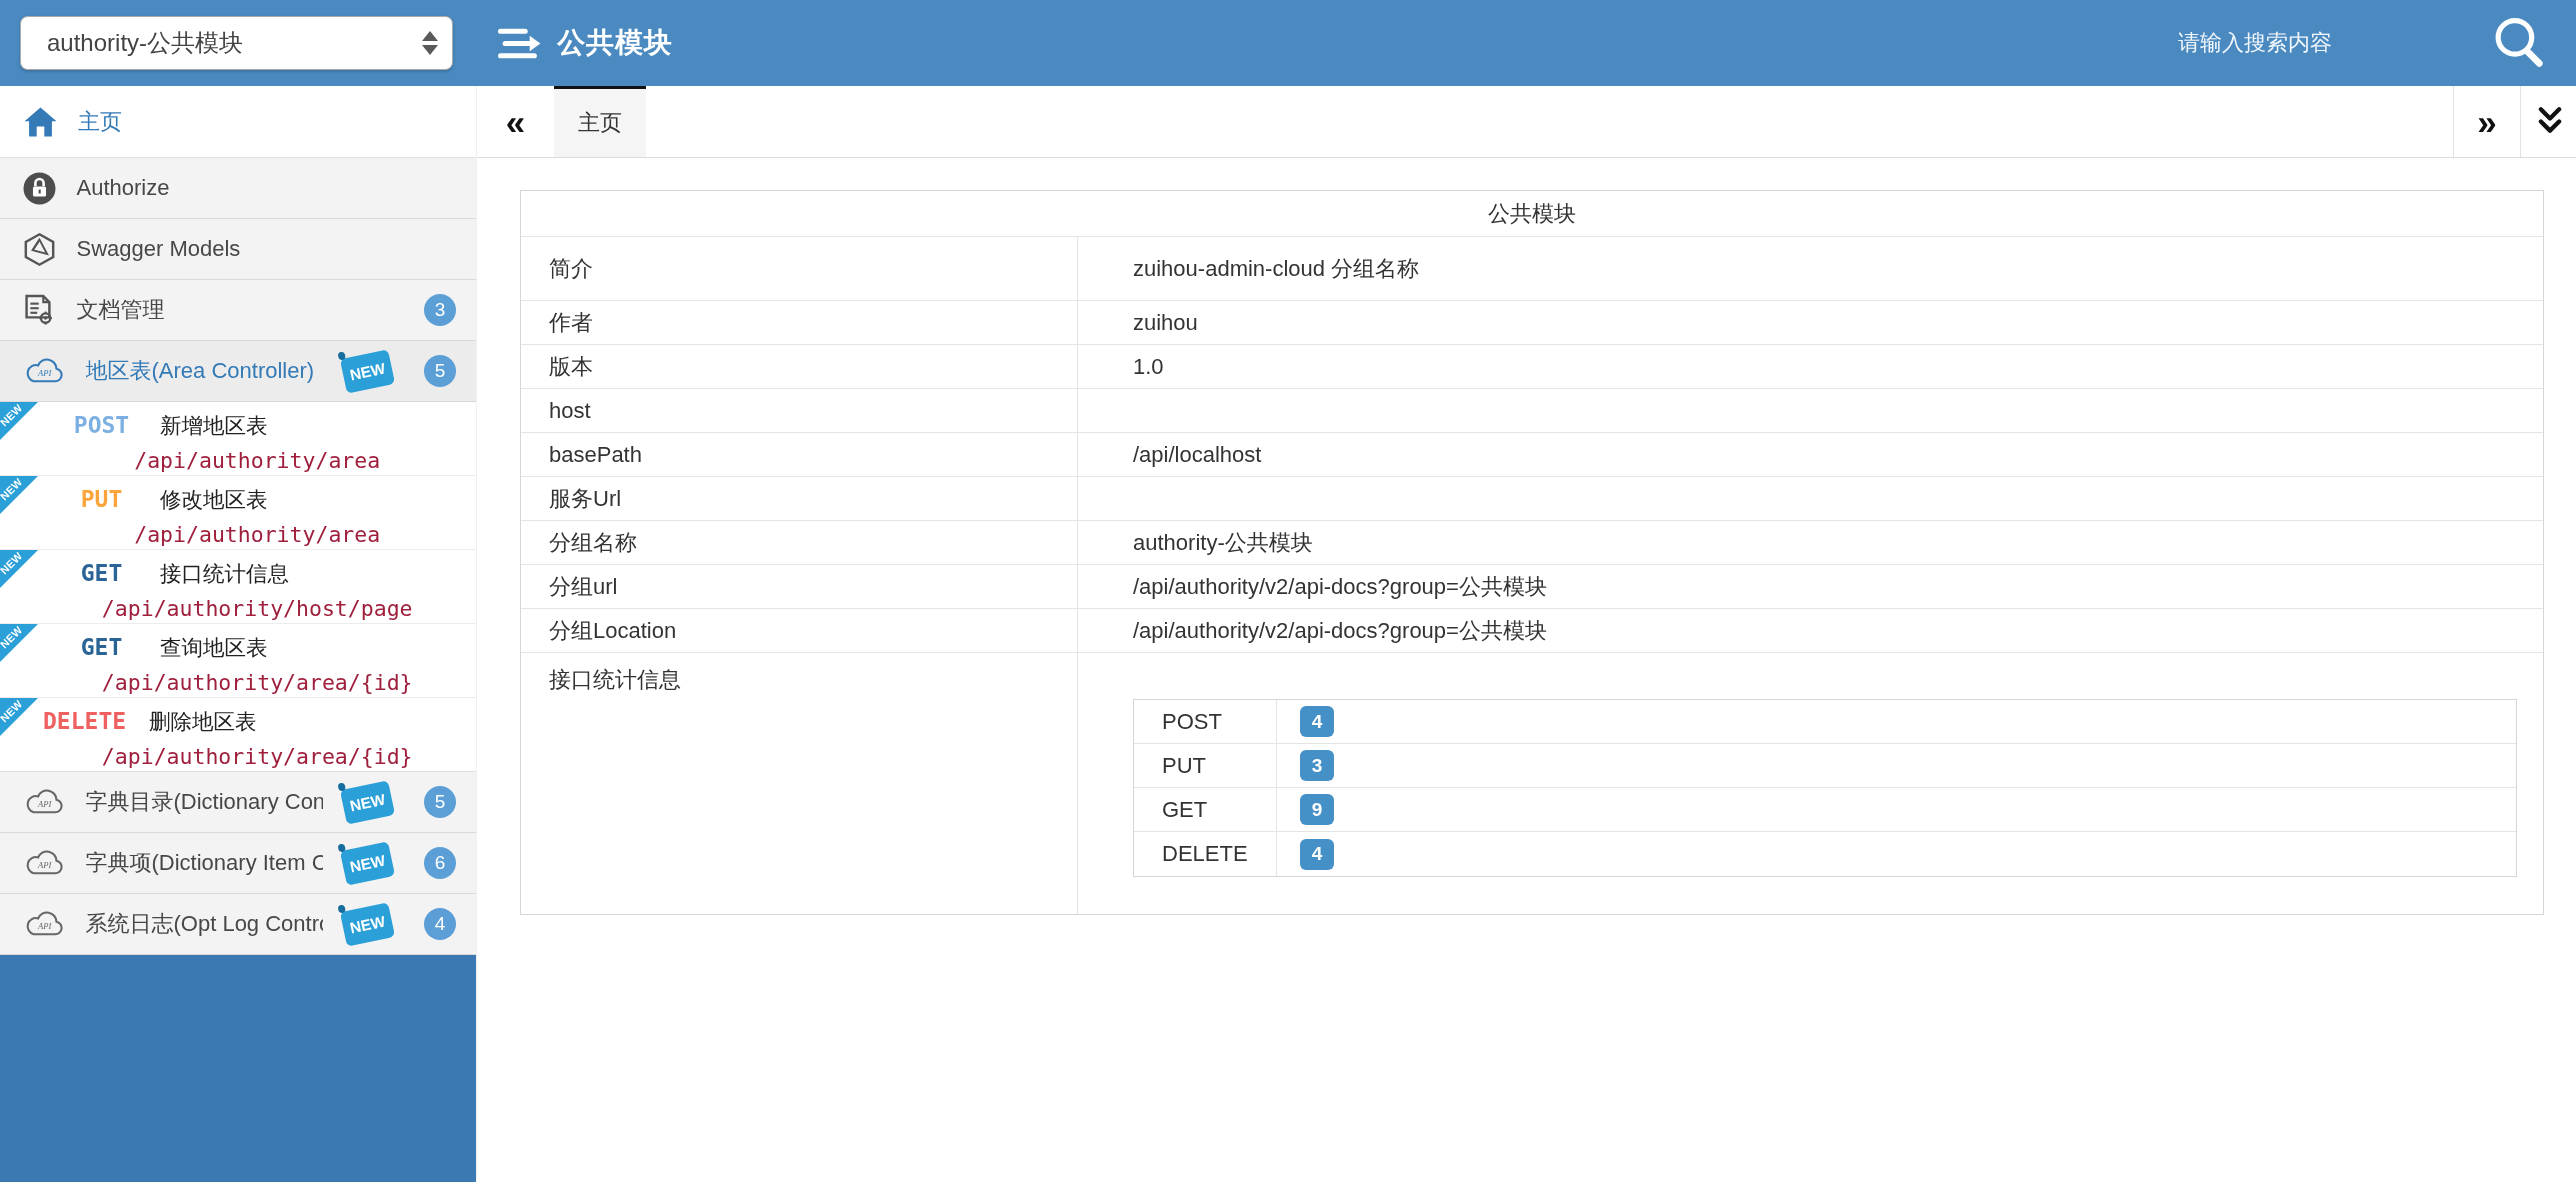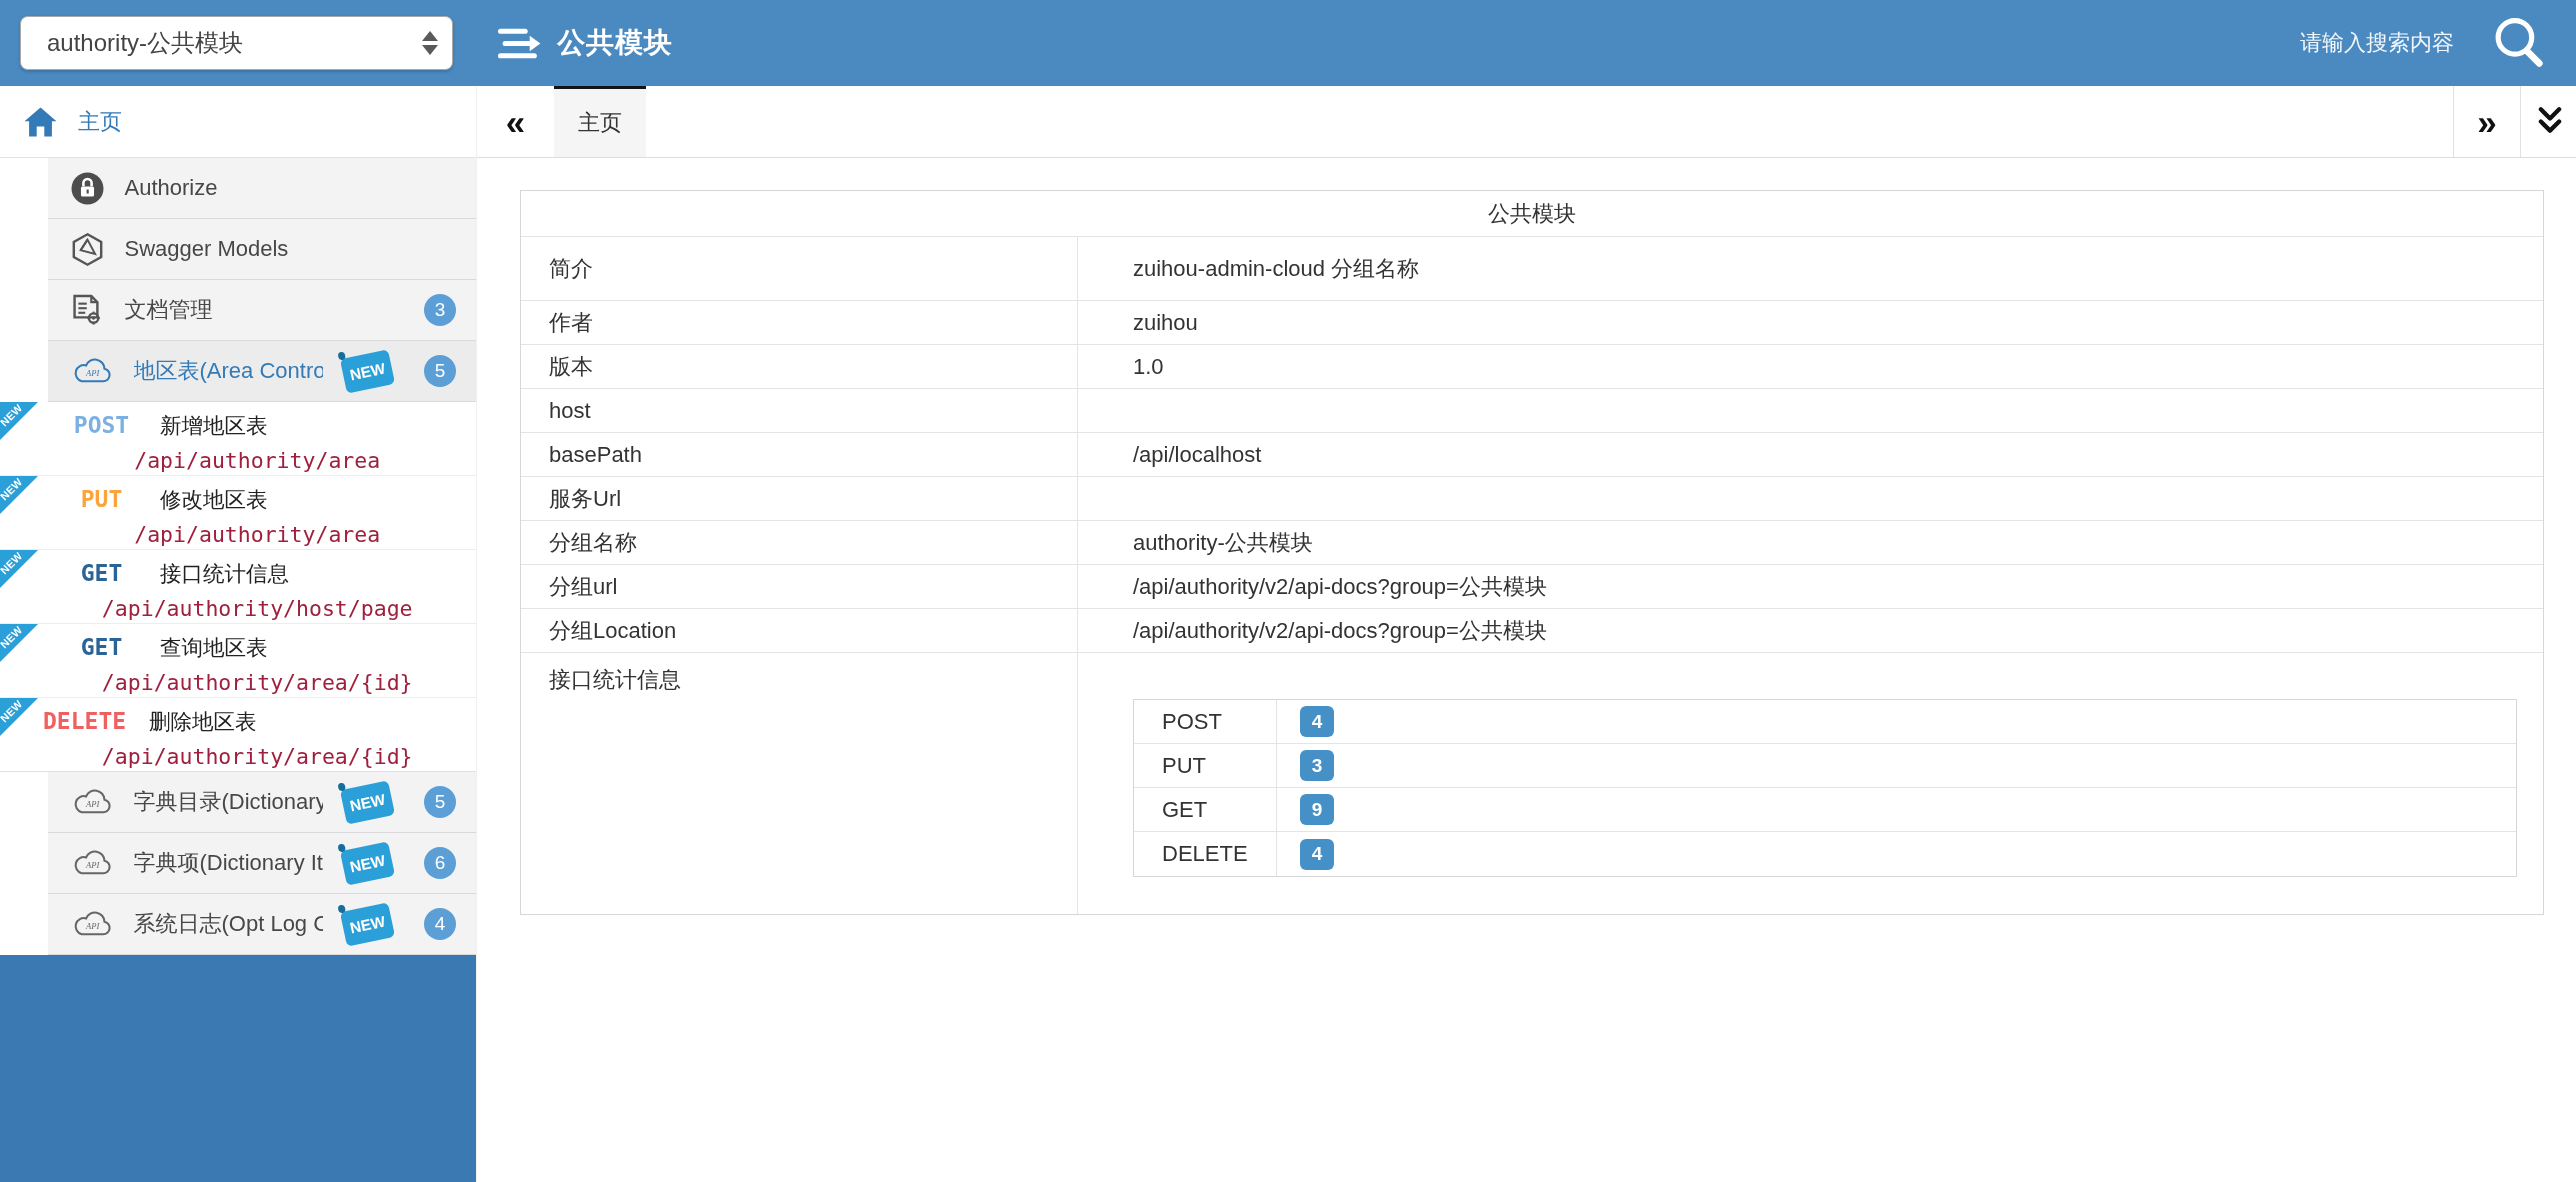--- a/index.html
+++ b/index.html
@@ -18,39 +18,39 @@
   .group-select .value { flex:1; font-size:24px; color:#444; }
   .sel-arrows { display:flex; flex-direction:column; align-items:center; gap:4.6px; }
   .sel-arrows .up { width:0; height:0; border-left:8.4px solid transparent; border-right:8.4px solid transparent; border-bottom:10.7px solid #5a5a5a; }
   .sel-arrows .down { width:0; height:0; border-left:8.4px solid transparent; border-right:8.4px solid transparent; border-top:10.7px solid #5a5a5a; }
   .app-icon { margin-left:43px; display:flex; }
   .app-title { color:#fff; font-size:28px; font-weight:bold; margin-left:12.3px; letter-spacing:0.8px; }
   .spacer { flex:1; }
   .search-box { display:flex; align-items:center; margin-right:26px; }
   .search-input {
     background:transparent; border:none; outline:none; width:276px;
-    font-size:22px; color:#ffffff; text-align:right;
+    font-size:22px; color:#ffffff; text-align:left;
     font-family:"Liberation Sans","DejaVu Sans",sans-serif;
   }
   .search-input::placeholder { color:#f2f7fc; opacity:1; }
   .search-icon { margin-left:35px; display:flex; cursor:pointer; }
 
   
   .body { display:flex; height:1097px;text-align:center; }
   .sidebar { width:476px; display:flex; flex-direction:column; background:#fff; flex:none; }
   .main { flex:1; display:flex; flex-direction:column; background:#fff; border-left:0.8px solid #f0f0f0; }
 
   
   .home-row { height:72px; background:#fff; border-bottom:0.8px solid #e3e3e3;
     display:flex; align-items:center; padding-left:23px; gap:20px; cursor:pointer; }
   .home-row .label { color:#337ab7; font-size:22px; }
   .menu-row, .controller-row {
     height:61px; background:#f3f3f3; border-bottom:0.8px solid #d9d9d9;
     display:flex; align-items:center; padding:0 20px 0 21.5px; gap:20px;
-    color:#474747; font-size:22px; cursor:pointer;margin-left:48px;
+    color:#474747; font-size:22px; cursor:pointer;
   }
   .controller-row.selected { background:#ececec; }
   .controller-row.selected .label { color:#337ab7; }
   .controller-row .label { white-space:nowrap; overflow:hidden; }
   .count-badge {
     margin-left:auto; min-width:32px; height:32px; border-radius:50%;
     background:#5b9fd6; color:#fff; font-size:19px;
     display:flex; align-items:center; justify-content:center; flex:none;
   }
   .new-tag {

